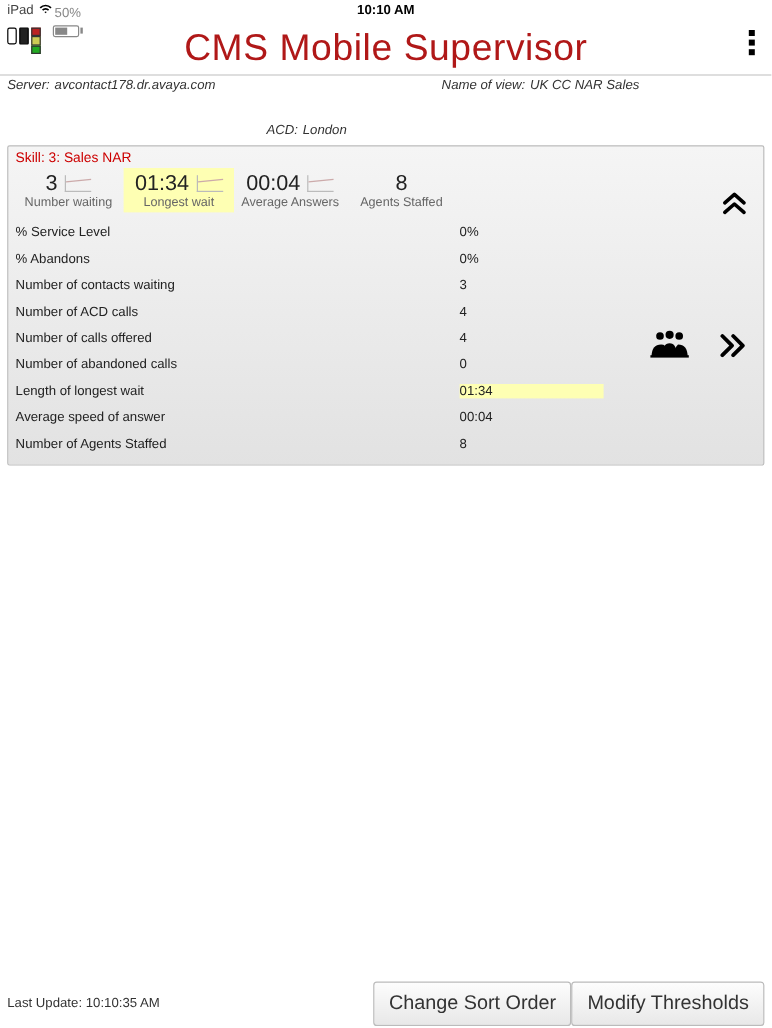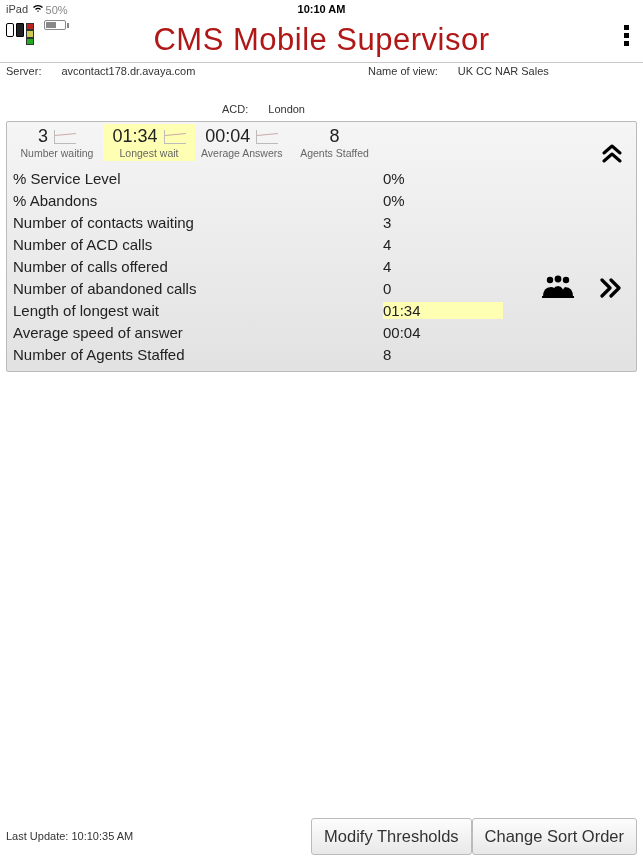--- a/index.html
+++ b/index.html
@@ -13,36 +13,36 @@
   .header-left { position: absolute; left: 6px; top: 6px; display: flex; gap: 2px; }
   .phone-ico { width: 8px; height: 14px; border: 1px solid #000; border-radius: 2px; display:inline-block; background:#fff; }
   .sim-ico { width: 8px; height: 14px; border: 1px solid #000; border-radius:1px; background:#222; display:inline-block; }
   .traffic-ico { display: inline-flex; flex-direction: column; width: 8px; height: 22px; gap:0; }
   .traffic-ico span { flex:1; border:1px solid #333; }
   .traffic-ico .r{ background:#b22; } .traffic-ico .y{ background:#cc5; } .traffic-ico .g{ background:#2a2; }
   .title { font-size: 31px; color: #b01818; font-weight: 400; letter-spacing: 0.5px; }
   .menu-dots { position: absolute; right: 10px; top: 4px; display: flex; flex-direction: column; gap: 3px; padding: 4px; }
   .menu-dots span { width: 5px; height: 5px; background: #000; }
   .info-bar { display: flex; font-size: 11px; color: #333; padding: 2px 6px 4px 6px; gap: 6px; }
-  .info-item { display: flex; gap: 20px; }
+  .info-item { display: flex; gap: 4px; font-style: italic; }
   .info-bar .info-item:nth-child(1){ flex: 0 0 210px; }
   .info-bar .info-item:nth-child(2){ flex: 0 0 140px; margin-top: 38px; }
   .info-bar .info-item:nth-child(3){ flex: 1; }
   .card { margin: 2px 6px 0 6px; border: 1px solid #bbb; border-radius: 2px; background: linear-gradient(#f5f5f5,#e2e2e2); position: relative; padding-bottom:6px; }
   .skill-label { font-size: 11.5px; color: #c00; padding: 4px 6px 0 6px; }
   .kpi-row { display: flex; align-items: flex-start; padding: 2px 4px 2px 4px; gap: 0; position: relative; }
   .kpi { text-align: center; padding: 2px 6px 2px 6px; min-width: 92px; }
   .kpi.hl { background: #feffb3; }
   .kpi-val { font-size: 18px; color:#222; display:flex; justify-content:center; align-items:center; gap:6px; }
   .kpi-graph { width: 22px; height: 14px; border-left: 1px solid #bbb; border-bottom: 1px solid #bbb; position:relative; }
   .kpi-graph::after{ content:''; position:absolute; left:0; right:0; top:4px; border-top:1.5px solid #caa; transform:rotate(-6deg); }
   .kpi-lbl { font-size: 10.5px; color: #666; margin-top: 0; white-space:nowrap; }
   .collapse-ico { position: absolute; right: 10px; top: 18px; font-size: 22px; font-weight:900; padding:4px; }
   .metrics { padding: 4px 0 0 6px; }
-  .mrow { display: flex; align-items: center; height: 22px; font-size: 15px; color: #222; }
+  .mrow { display: flex; align-items: center; height: 22px; font-size: 11px; color: #222; }
   .mrow .mlab { width: 370px; }
   .mrow .mval { width: 120px; }
   .mrow.hlv .mval { background: #feffb3; }
   .side-icons { position: absolute; right: 10px; top: 152px; display:flex; gap:20px; align-items:center; }
   .people-ico { font-size: 30px; line-height:1; }
   .dbl-chev { font-size: 20px; font-weight:900; line-height:1; padding:4px; }
   .footer { position: absolute; bottom: 0; left: 0; right: 0; height: 42px; display:flex; align-items:center; padding: 0 6px; gap:0; }
   .last-upd { font-size: 11px; color:#333; flex:1; }
   .btn { border:1px solid #bbb; background:linear-gradient(#fdfdfd,#e8e8e8); font-size:16.5px; color:#333; padding: 8px 12px; border-radius:3px; font-family:inherit; cursor:pointer; }
   .battery { display:inline-flex; align-items:center; }
@@ -106,20 +106,21 @@
     <span>ACD:</span>
     <span>London</span>
   </div>
   <div class="info-item">
     <span>Name of view:</span>
     <span>UK CC NAR Sales</span>
   </div>
 </div>
 
 <div class="card">
+  <div class="skill-label">Skill: 3: Sales NAR</div>
 
   <div class="kpi-row">
     <div class="kpi">
       <div class="kpi-val">
           <span>3</span>
           <span class="kpi-graph"></span>
         </div>
       <div class="kpi-lbl">Number waiting</div>
     </div>
     <div class="kpi hl">
@@ -208,15 +209,15 @@
         </svg>
     </span>
   </div>
 </div>
 
 <div class="footer">
   <div class="last-upd">
     <span>Last Update:</span>
     <span>10:10:35 AM</span>
   </div>
+  <button class="btn">Change Sort Order</button>
   <button class="btn">Modify Thresholds</button>
-  <button class="btn">Change Sort Order</button>
 </div>
 
 </body></html>

